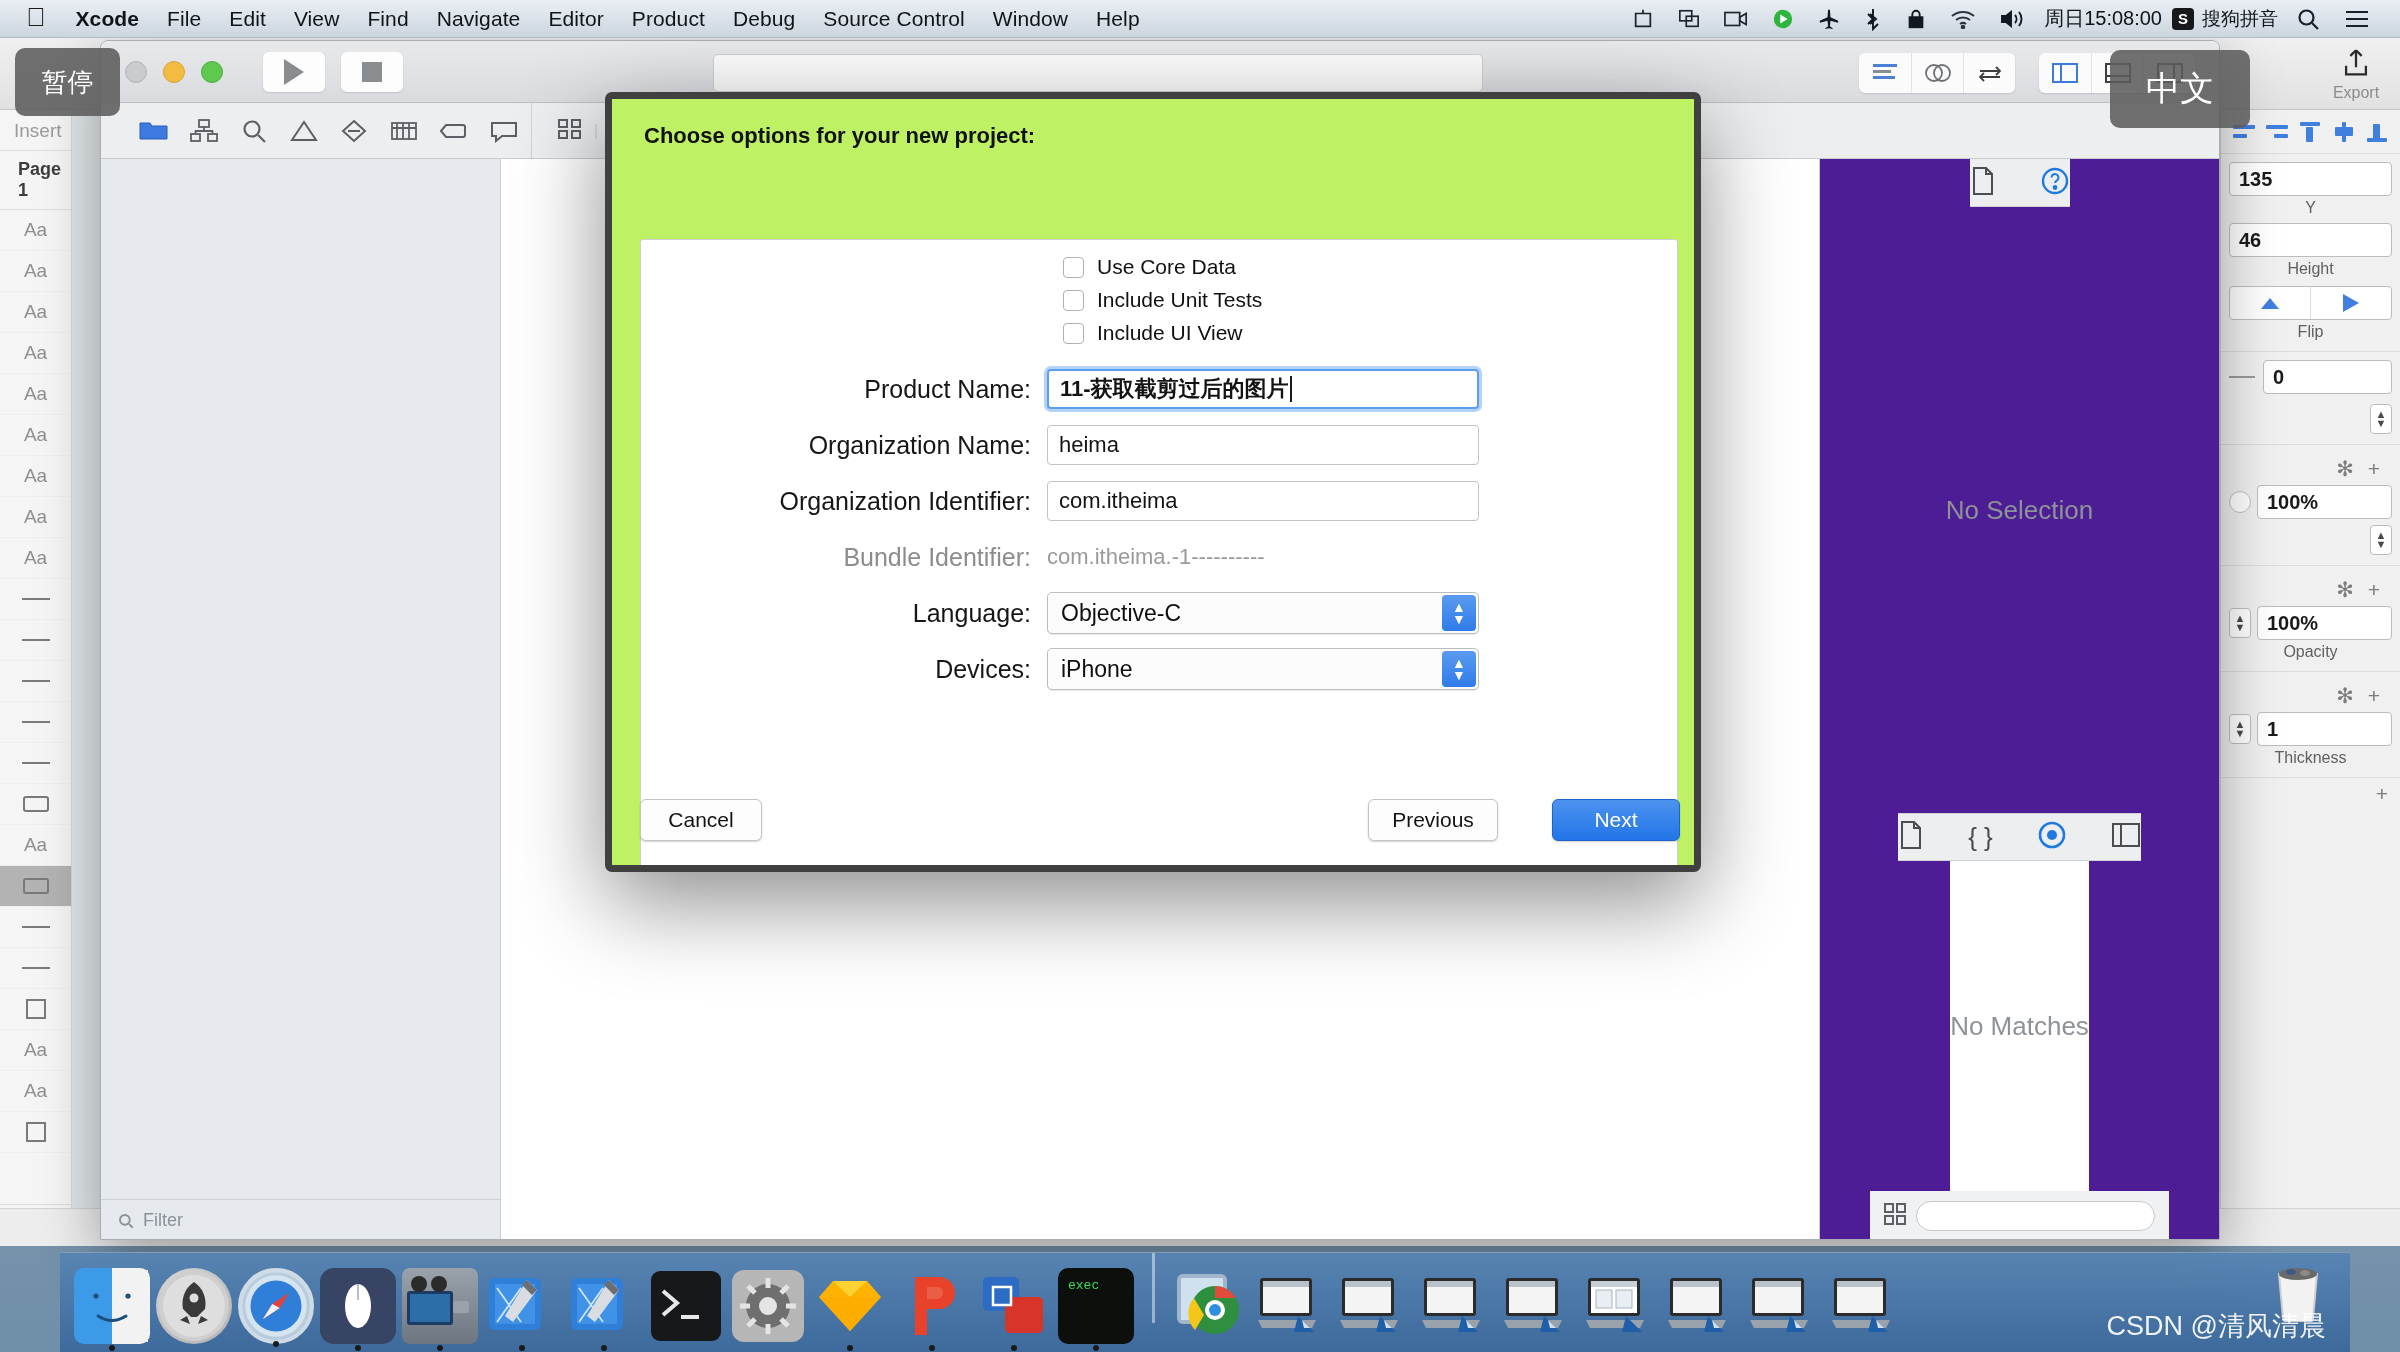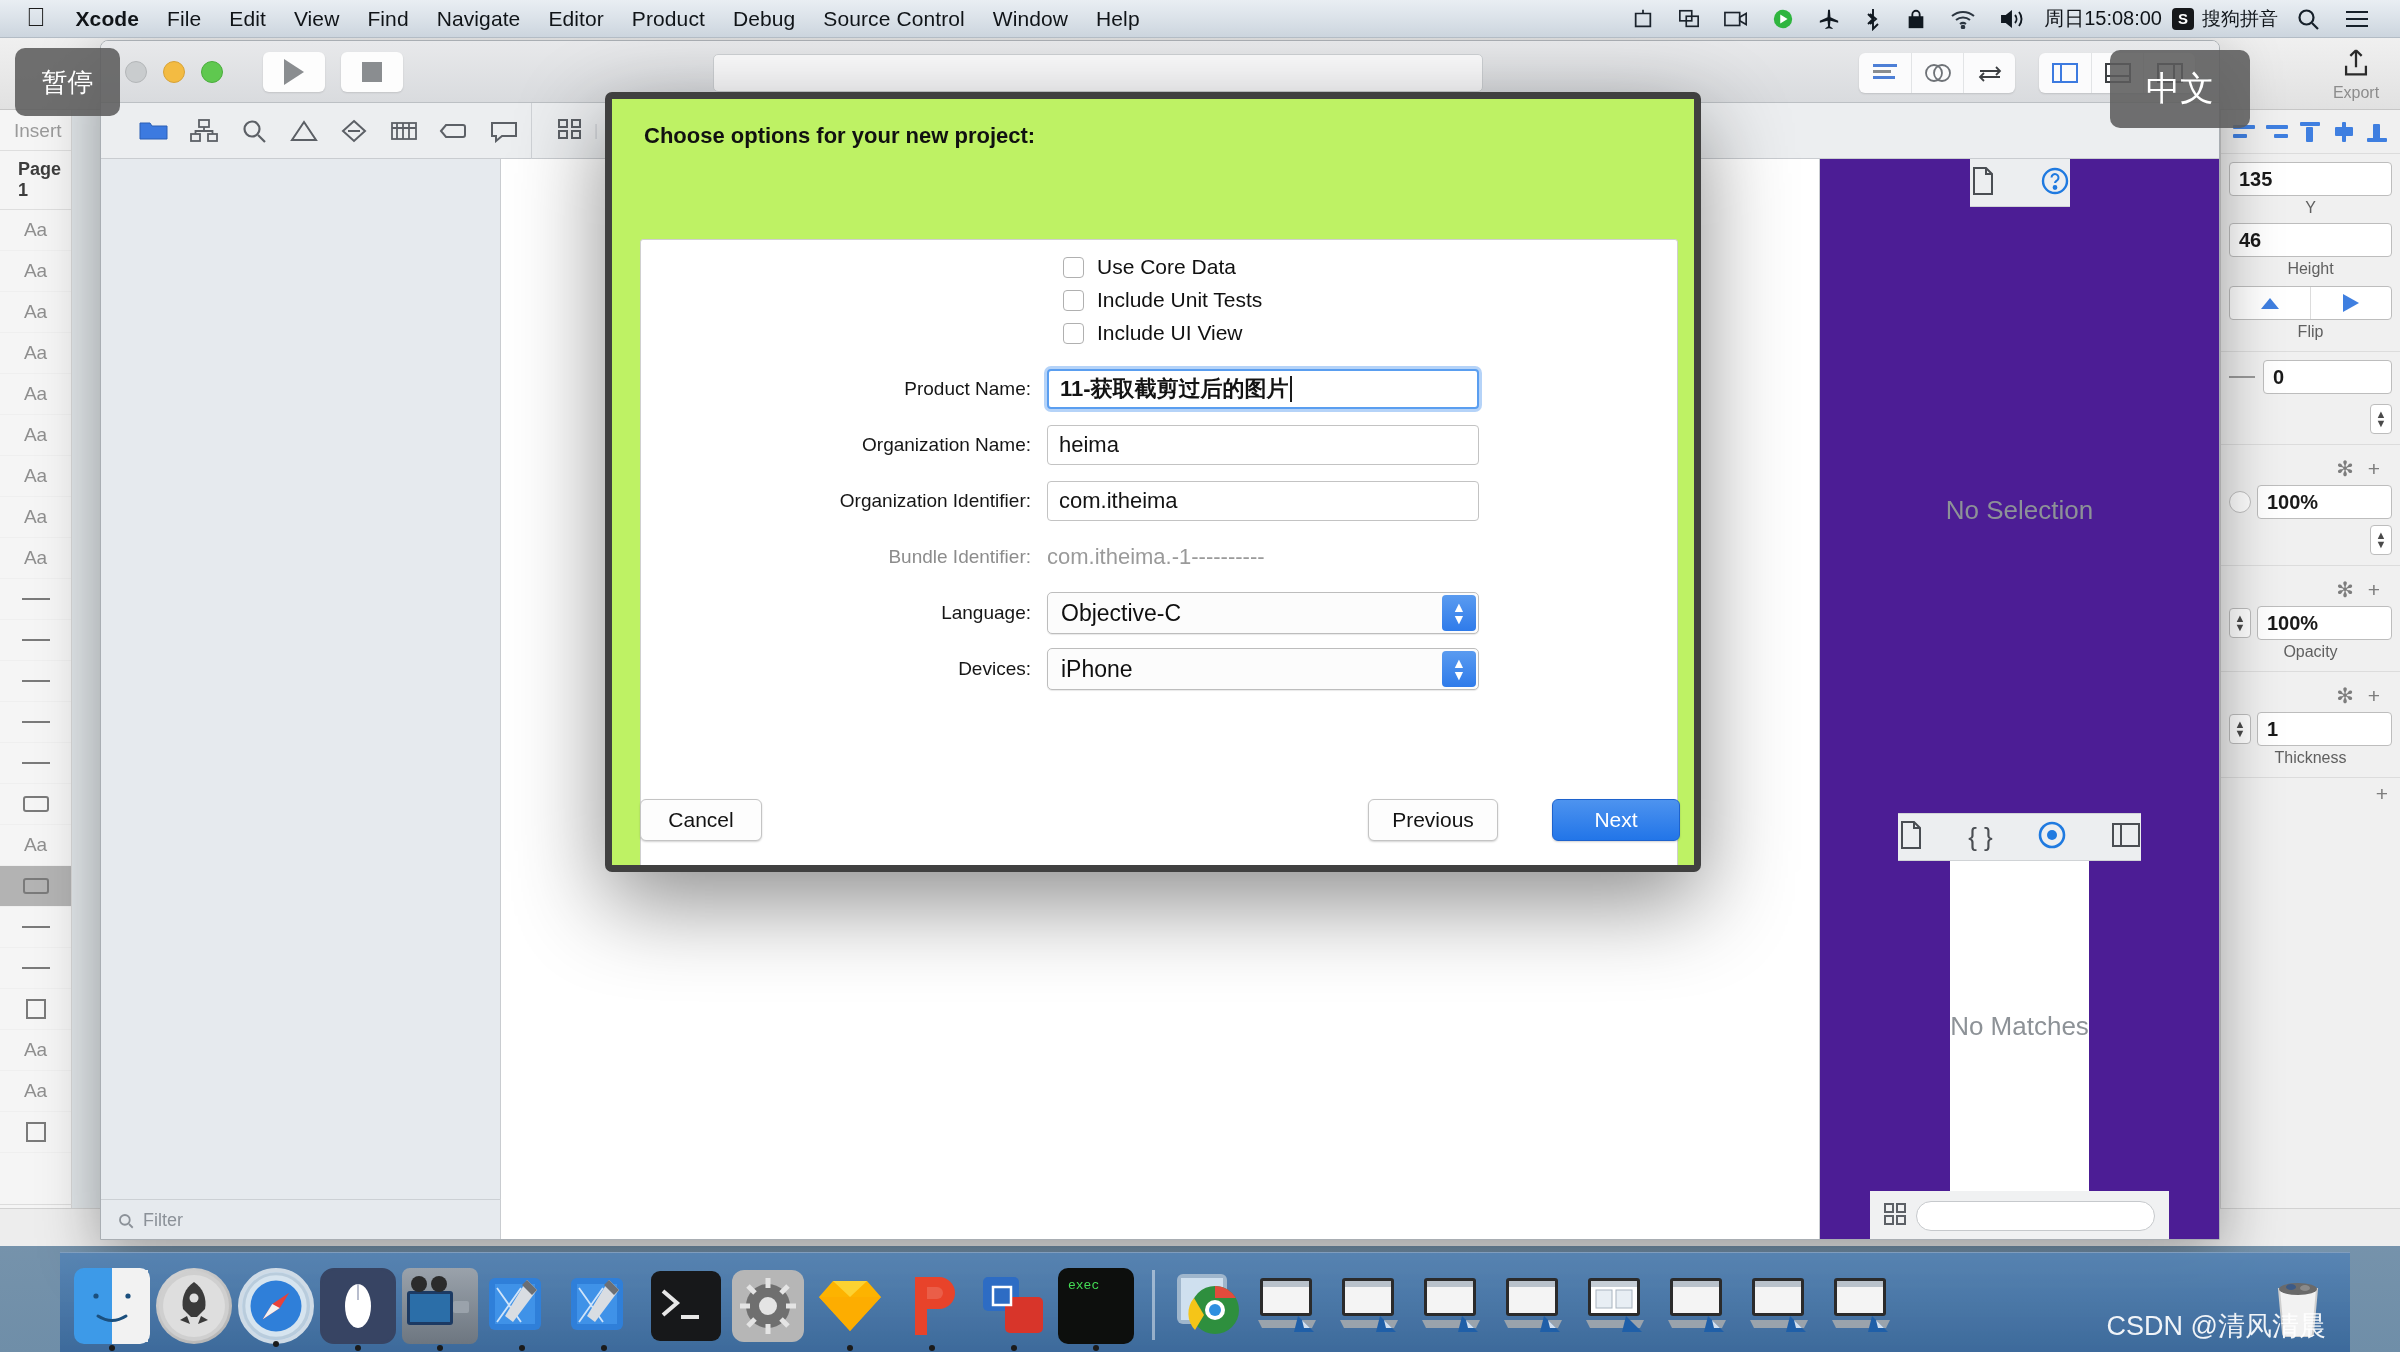--- a/index.html
+++ b/index.html
@@ -192,21 +192,21 @@
     background:#bef264; border:7px solid #404040; border-radius:7px;
     box-shadow:0 30px 90px rgba(0,0,0,.45); z-index:40; overflow:hidden;
   }
   .sheet-title { font-size:22px; color:#111; font-weight:bold; padding:24px 0 0 32px; }
   .sheet-panel {
     position:absolute; left:28px; top:140px; width:1038px; height:633px;
     background:#fff; border:1px solid #cfcfcf; border-radius:3px;
   }
   .form { position:absolute; left:0; top:128px; width:1038px; }
   .frow { display:flex; align-items:center; margin-bottom:14px; height:42px; }
-  .flab { width:406px; text-align:right; padding-right:16px; font-size:19px; color:#161616; }
+  .flab { width:406px; text-align:right; padding-right:16px; font-size:25px; color:#161616; }
   .flab.dim { color:#8c8c8c; }
   .finput {
     width:432px; height:40px; border:1px solid #c3c3c3; border-radius:4px; background:#fff;
     font-size:22px; color:#131313; display:flex; align-items:center; padding-left:11px;
     font-family:"Liberation Sans","DejaVu Sans",sans-serif;
   }
   .finput.focus {
     border:2px solid #5a9ef0; box-shadow:0 0 0 3px rgba(90,158,240,.45);
     font-weight:bold;
   }
@@ -244,21 +244,21 @@
     display:flex; align-items:center; justify-content:center; z-index:80;
   }
   #tip-pause { left:15px; top:48px; width:105px; height:68px; font-size:26px; }
   #tip-chinese { left:2110px; top:50px; width:140px; height:78px; font-size:34px; }
 
   
   .dock {
     position:absolute; left:60px; bottom:0; width:2290px; height:100px;
     background:linear-gradient(to bottom,rgba(86,132,180,.92),rgba(58,104,154,.95));
     border-top:1px solid rgba(255,255,255,.35);
-    display:flex; align-items:flex-end; padding:0 14px 8px 14px; gap:6px; z-index:70;
+    display:flex; padding:0 14px 8px 14px; gap:6px; z-index:70;
   }
   .dock-item { width:76px; height:76px; border-radius:14px; position:relative;
                display:flex; align-items:center; justify-content:center; }
   .dock-item .dot { position:absolute; bottom:-7px; left:50%; margin-left:-3px;
                     width:6px; height:6px; border-radius:50%; background:#1b1b1b; }
   .dock-sep { width:3px; height:70px; background:rgba(255,255,255,.45); margin:0 12px 4px 12px; }
   .di-finder { background:linear-gradient(to right,#3d9ae8 0 50%,#f2f2f2 50% 100%); border-radius:10px; }
   .di-launch { background:radial-gradient(circle at 40% 35%,#e4e4e4,#a9a9a9); border-radius:50%; }
   .di-safari { background:radial-gradient(circle at 40% 35%,#e9f3fb,#9dbcd8); border-radius:50%;
                border:4px solid #cfdbe6; }

